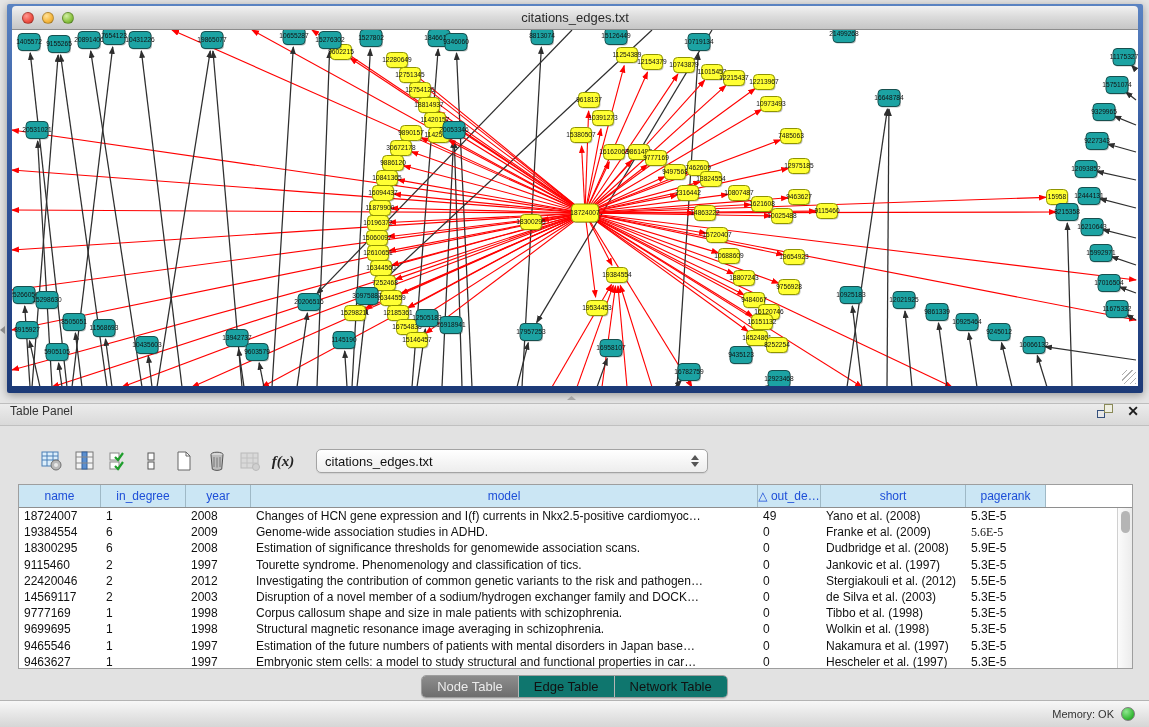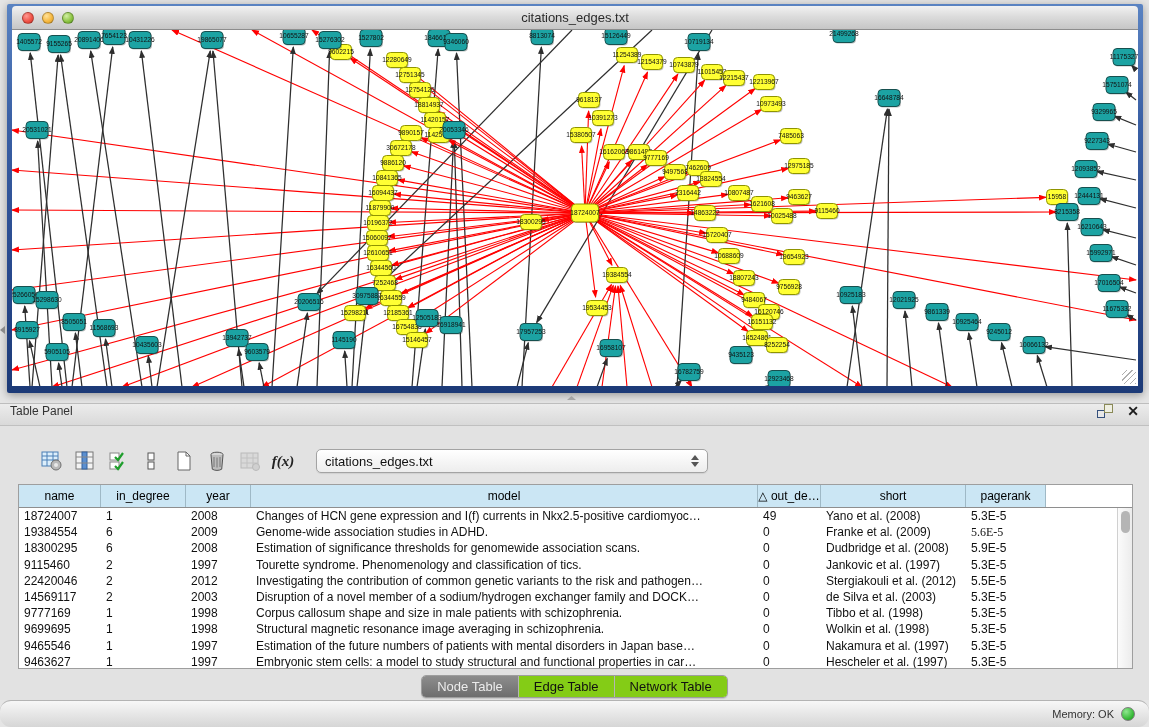--- a/index.html
+++ b/index.html
@@ -53,40 +53,40 @@
     font-size:13px; color:#111; box-shadow:0 1px 1px rgba(0,0,0,.08); }
   .combo .cv { flex:1; }
   .combo .updown { display:flex; flex-direction:column; gap:2px; }
   .combo .updown i { width:0; height:0; border-left:4px solid transparent; border-right:4px solid transparent; display:block; }
   .combo .updown .up { border-bottom:5px solid #555; }
   .combo .updown .dn { border-top:5px solid #555; }
 
   .tp-table { position:absolute; left:18px; top:80px; width:1115px; height:185px;
     background:#fff; border:1px solid #9e9e9e; overflow:hidden; }
   .thead { display:flex; height:23px; border-bottom:1px solid #8e8e8e; background:#fff; }
-  .th { background:#cbe6f4; border-right:1px solid #9fb9c6; font-size:12px; color:#000000;
+  .th { background:#cbe6f4; border-right:1px solid #9fb9c6; font-size:12px; color:#1d4ed8;
     display:flex; align-items:center; justify-content:center; height:100%; overflow:hidden; white-space:nowrap; }
   .tbody { position:absolute; left:0; top:23px; right:15px; bottom:0; overflow:hidden; }
   .tr { display:flex; height:16.2px; align-items:center; }
   .td { font-size:12px; color:#111; padding-left:5px; white-space:nowrap; overflow:hidden; }
   .vscroll { position:absolute; right:0; top:23px; bottom:0; width:15px;
     background:linear-gradient(90deg,#fbfbfb,#ececec); border-left:1px solid #d0d0d0; }
   .vthumb { position:absolute; left:3px; top:3px; width:9px; height:22px; border-radius:5px; background:#b5b5b5; }
 
   .tp-tabs { position:absolute; left:0; top:271px; width:100%; display:flex; justify-content:center; }
   .seg { display:inline-flex; border:1px solid #9e9e9e; border-radius:5px; overflow:hidden;
     background:#fdfdfd; box-shadow:0 1px 1px rgba(0,0,0,.12); }
-  .seg-tab { padding:3px 15px; font-size:13px; color:#111; border-right:1px solid #b5b5b5; background:#84cc16; }
+  .seg-tab { padding:3px 15px; font-size:13px; color:#111; border-right:1px solid #b5b5b5; background:#0f766e; }
   .seg-tab:last-child { border-right:none;text-align:right; }
   .seg-tab.sel { background:linear-gradient(180deg,#8d8d8d,#6e6e6e); color:#ececec; }
 
   
   .statusbar { position:absolute; left:0; bottom:0; width:1149px; height:27px;
     background:linear-gradient(180deg,#f7f7f7,#d6d6d6); border-top:1px solid #b3b3b3;
-    display:flex; align-items:center; justify-content:flex-end; padding-right:14px; gap:7px;border-radius:11px; }
+    display:flex; align-items:center; justify-content:flex-end; padding-right:14px; gap:7px; }
   .mem-label { font-size:11px; color:#333; }
   .mem-dot { width:14px; height:14px; border-radius:50%; border:1px solid #7d7d7d;
     background:radial-gradient(circle at 35% 30%, #8fe78f, #2fb52f 70%, #1f8f1f); }
 </style>
 </head>
 <body>
 
 <div class="net-window">
   <div class="titlebar">
     <div class="traffic">

